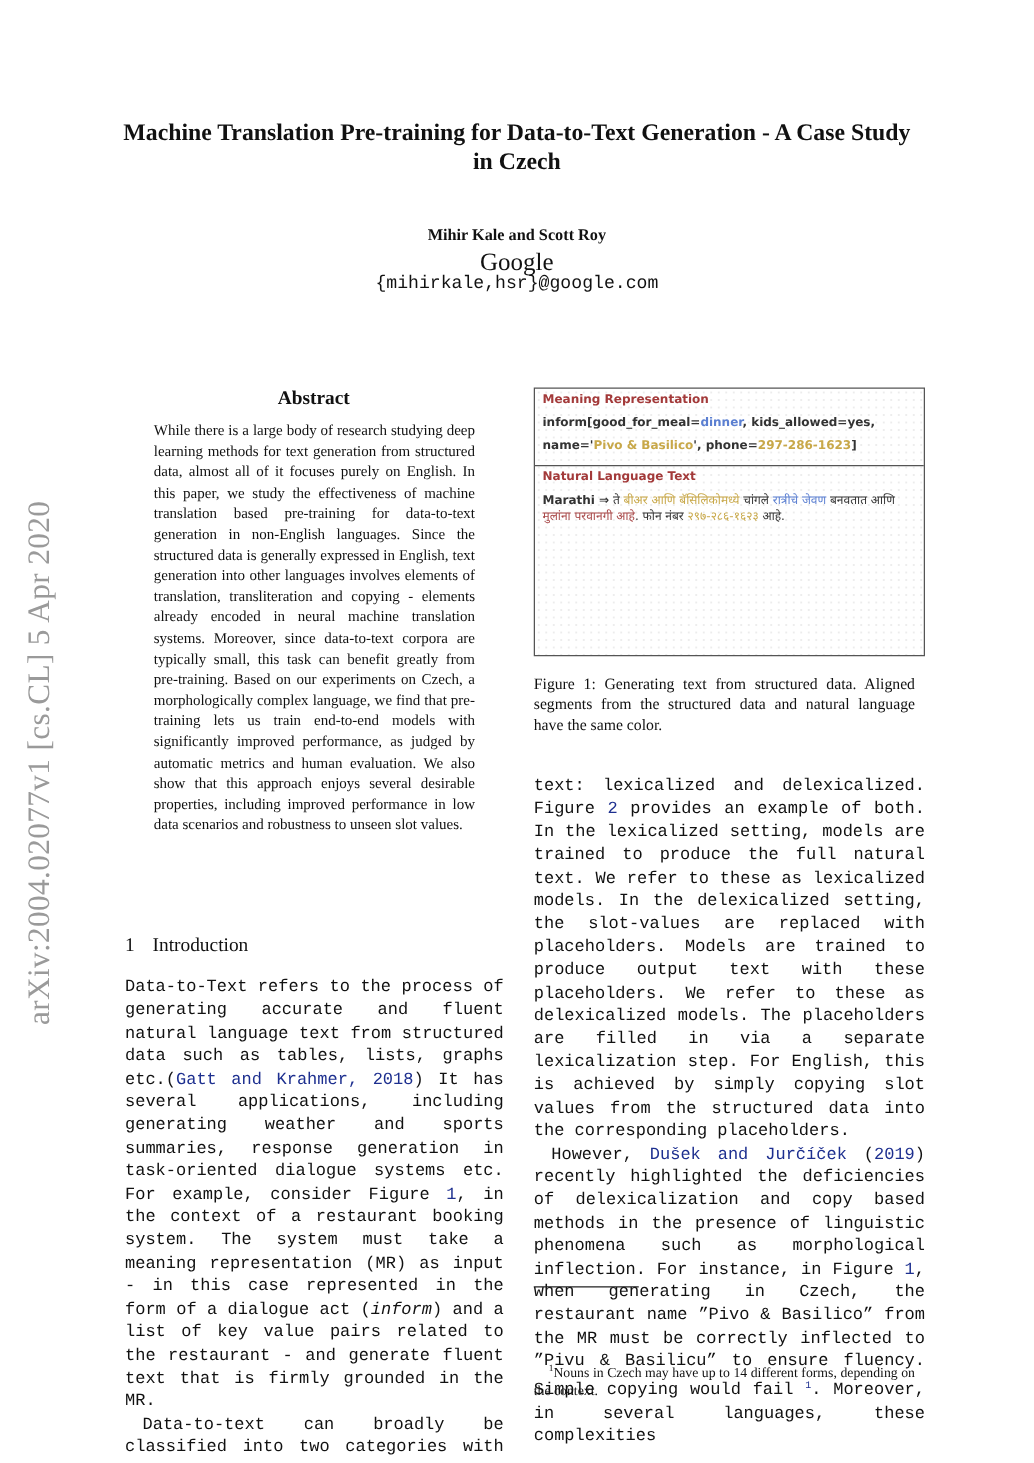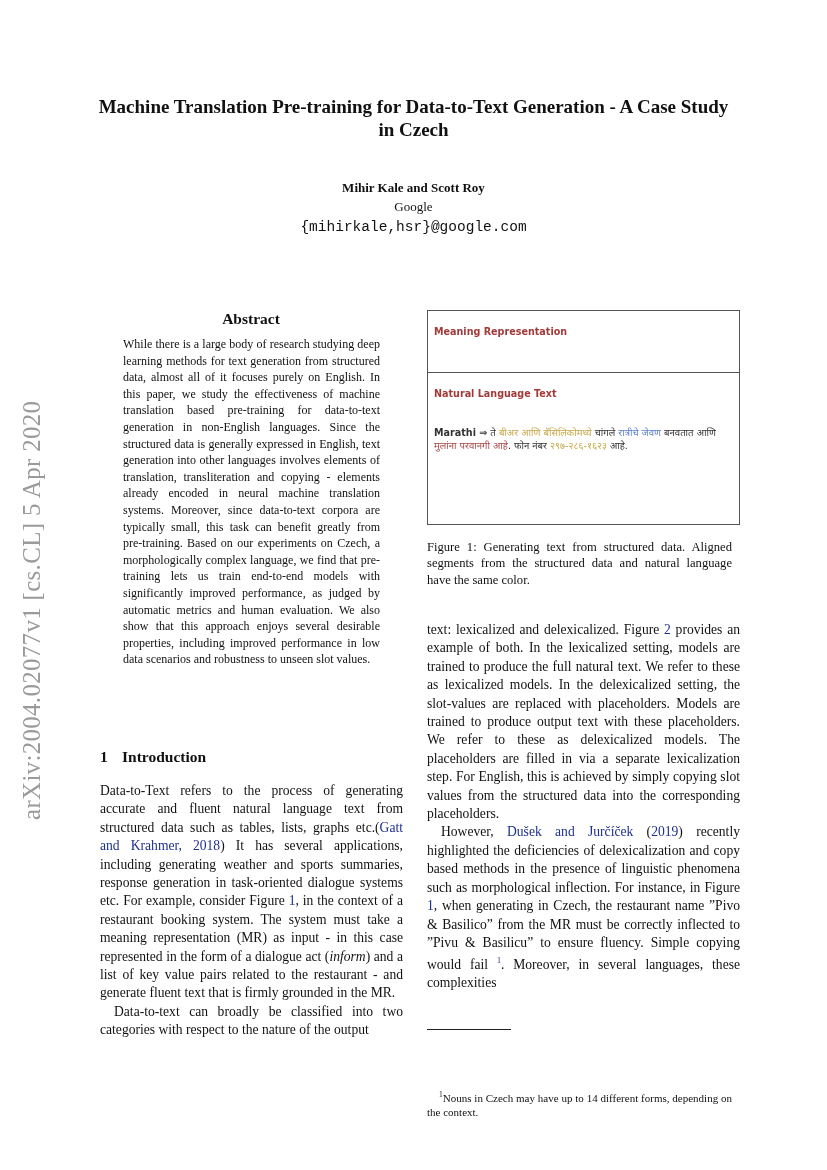--- a/index.html
+++ b/index.html
@@ -2,39 +2,39 @@
 <html><head>
 <meta charset="utf-8">
 <style>
   html, body { margin: 0; padding: 0; background: #ffffff; }
   body { width: 827px; height: 1170px; position: relative; overflow: hidden;
          font-family: "Liberation Serif", "DejaVu Serif", serif; color: #111; }
   .abs { position: absolute; }
   .title { left: 90px; width: 647px; top: 95px; text-align: center; font-weight: bold;
            font-size: 19px; line-height: 23px; }
   .authors { left: 100px; width: 627px; top: 180px; text-align: center; font-weight: bold; font-size: 13px; }
-  .affil { left: 100px; width: 627px; top: 199px; text-align: center; font-size: 13px; }
+  .affil { left: 100px; width: 627px; top: 199px; text-align: center; font-size: 20px; }
   .email { left: 100px; width: 627px; top: 219px; text-align: center;
            font-family: "Liberation Mono", "DejaVu Sans Mono", monospace; font-size: 14.5px; }
   .arxiv { left: 18px; top: 820px; transform-origin: left top; transform: rotate(-90deg);
            font-size: 25px; color: #9a9a9a; white-space: nowrap; letter-spacing: 0.3px; width: 470px; }
   .abstract-head { left: 100px; width: 302px; top: 310px; text-align: center; font-weight: bold; font-size: 15.5px; }
   .abstract { left: 123px; width: 257px; top: 336px; font-size: 12px; line-height: 16.6px; text-align: justify; }
-  .sec-head { left: 100px; top: 748px; font-weight: bold; font-size: 15.5px; }
+  .sec-head { left: 100px; top: 748px; font-weight: normal; font-size: 15.5px; }
   .sec-head .num { display: inline-block; width: 22px; }
   .col-left { left: 100px; width: 303px; top: 782px; font-size: 13.6px; line-height: 18.4px; text-align: justify; }
   .col-right { left: 427px; width: 313px; top: 621px; font-size: 13.6px; line-height: 18.4px; text-align: justify; }
-  p { margin: 0; }
+  p { margin: 0; font-family: Liberation Mono, monospace; }
   p.indent { text-indent: 14px; }
   .cite { color: #1d2f8f; }
   .figure { left: 427px; top: 310px; width: 311px; height: 213px; border: 1px solid #555;
             font-family: "DejaVu Sans", "Liberation Sans", sans-serif; font-size: 9.6px; color: #333;
             background-image: radial-gradient(#ececec 0.6px, transparent 0.6px); background-size: 6px 6px; }
   .fig-sec { position: absolute; left: 0; width: 100%; }
-  .fig-head { color: #a33a3a; font-weight: bold; font-size: 9.6px; padding-left: 6px; margin-top: 12px; }
+  .fig-head { color: #a33a3a; font-weight: bold; font-size: 9.6px; padding-left: 6px; }
   .fig-line { padding-left: 6px; line-height: 18px; font-weight: bold; color: #333; }
   .fig-div { position: absolute; left: 0; width: 100%; top: 61px; border-top: 1px solid #555; }
   .fig-para { padding-left: 6px; padding-right: 6px; line-height: 13px; }
   .c-blue { color: #5b7fd1; }
   .c-gold { color: #c8a849; }
   .c-red { color: #a84848; }
   .lang { font-weight: bold; color: #333; }
   .caption { left: 427px; width: 305px; top: 539px; font-size: 12.6px; line-height: 16.4px; text-align: justify; }
   .fn-rule { left: 427px; top: 1029px; width: 84px; border-top: 1px solid #222; }
   .footnote { left: 427px; width: 305px; top: 1088px; font-size: 11px; line-height: 14px; text-align: justify; }
@@ -61,25 +61,27 @@
 <div class="abs col-left">
   <p>
     <span>Data-to-Text refers to the process of generating accurate and fluent natural language text from structured data such as tables, lists, graphs etc.(</span><span class="cite">Gatt and Krahmer, 2018</span><span>) It has several applications, including generating weather and sports summaries, response generation in task-oriented dialogue systems etc.  For example, consider Figure </span><span class="cite">1</span><span>, in the context of a restaurant booking system. The system must take a meaning representation (MR) as input - in this case represented in the form of a dialogue act (</span><i>inform</i><span>) and a list of key value pairs related to the restaurant - and generate fluent text that is firmly grounded in the MR.</span>
   </p>
   <p class="indent">Data-to-text can broadly be classified into two categories with respect to the nature of the output</p>
 </div>
 
 <div class="abs figure">
   <div class="fig-sec" style="top:3px;">
     <div class="fig-head">Meaning Representation</div>
+    <div class="fig-line" style="margin-top:5px;"><span>inform[good_for_meal=</span><span class="c-blue">dinner</span><span>,  kids_allowed=yes,</span></div>
+    <div class="fig-line"><span>name='</span><span class="c-gold">Pivo &amp; Basilico</span><span>',  phone=</span><span class="c-gold">297-286-1623</span><span>]</span></div>
   </div>
   <div class="fig-div"></div>
   <div class="fig-sec" style="top:65px;">
     <div class="fig-head">Natural Language Text</div>
-    <div class="fig-para" style="margin-top:27px;"><span class="lang">Marathi ⇒</span><span> ते </span><span class="c-gold">बीअर आणि बॅसिलिकोमध्ये</span><span> चांगले </span><span class="c-blue">रात्रीचे जेवण</span><span> बनवतात  आणि </span><span class="c-red">मुलांना परवानगी आहे</span><span>.  फोन नंबर </span><span class="c-gold">२९७-२८६-१६२३</span><span> आहे.</span></div>
+    <div class="fig-para" style="margin-top:7px;"><span class="lang">Marathi ⇒</span><span> ते </span><span class="c-gold">बीअर आणि बॅसिलिकोमध्ये</span><span> चांगले </span><span class="c-blue">रात्रीचे जेवण</span><span> बनवतात  आणि </span><span class="c-red">मुलांना परवानगी आहे</span><span>.  फोन नंबर </span><span class="c-gold">२९७-२८६-१६२३</span><span> आहे.</span></div>
   </div>
 </div>
 
 <div class="abs caption">Figure 1:  Generating text from structured data. Aligned segments from the structured data and natural language have the same color.</div>
 
 <div class="abs col-right">
   <p><span>text: lexicalized and delexicalized.  Figure </span><span class="cite">2</span><span> provides an example of both. In the lexicalized setting, models are trained to produce the full natural text. We refer to these as lexicalized models.  In the delexicalized setting, the slot-values are replaced with placeholders. Models are trained to produce output text with these placeholders.  We refer to these as delexicalized models.  The placeholders are filled in via a separate lexicalization step. For English, this is achieved by simply copying slot values from the structured data into the corresponding placeholders.</span></p>
   <p class="indent"><span>However, </span><span class="cite">Dušek and Jurčíček</span> (<span class="cite">2019</span>)<span> recently highlighted the deficiencies of delexicalization and copy based methods in the presence of linguistic phenomena such as morphological inflection. For instance, in Figure </span><span class="cite">1</span><span>, when generating in Czech, the restaurant name ”Pivo &amp; Basilico” from the MR must be correctly inflected to ”Pivu &amp; Basilicu” to ensure fluency.  Simple copying would fail </span><sup class="cite">1</sup><span>. Moreover, in several languages, these complexities</span></p>
 </div>
 

